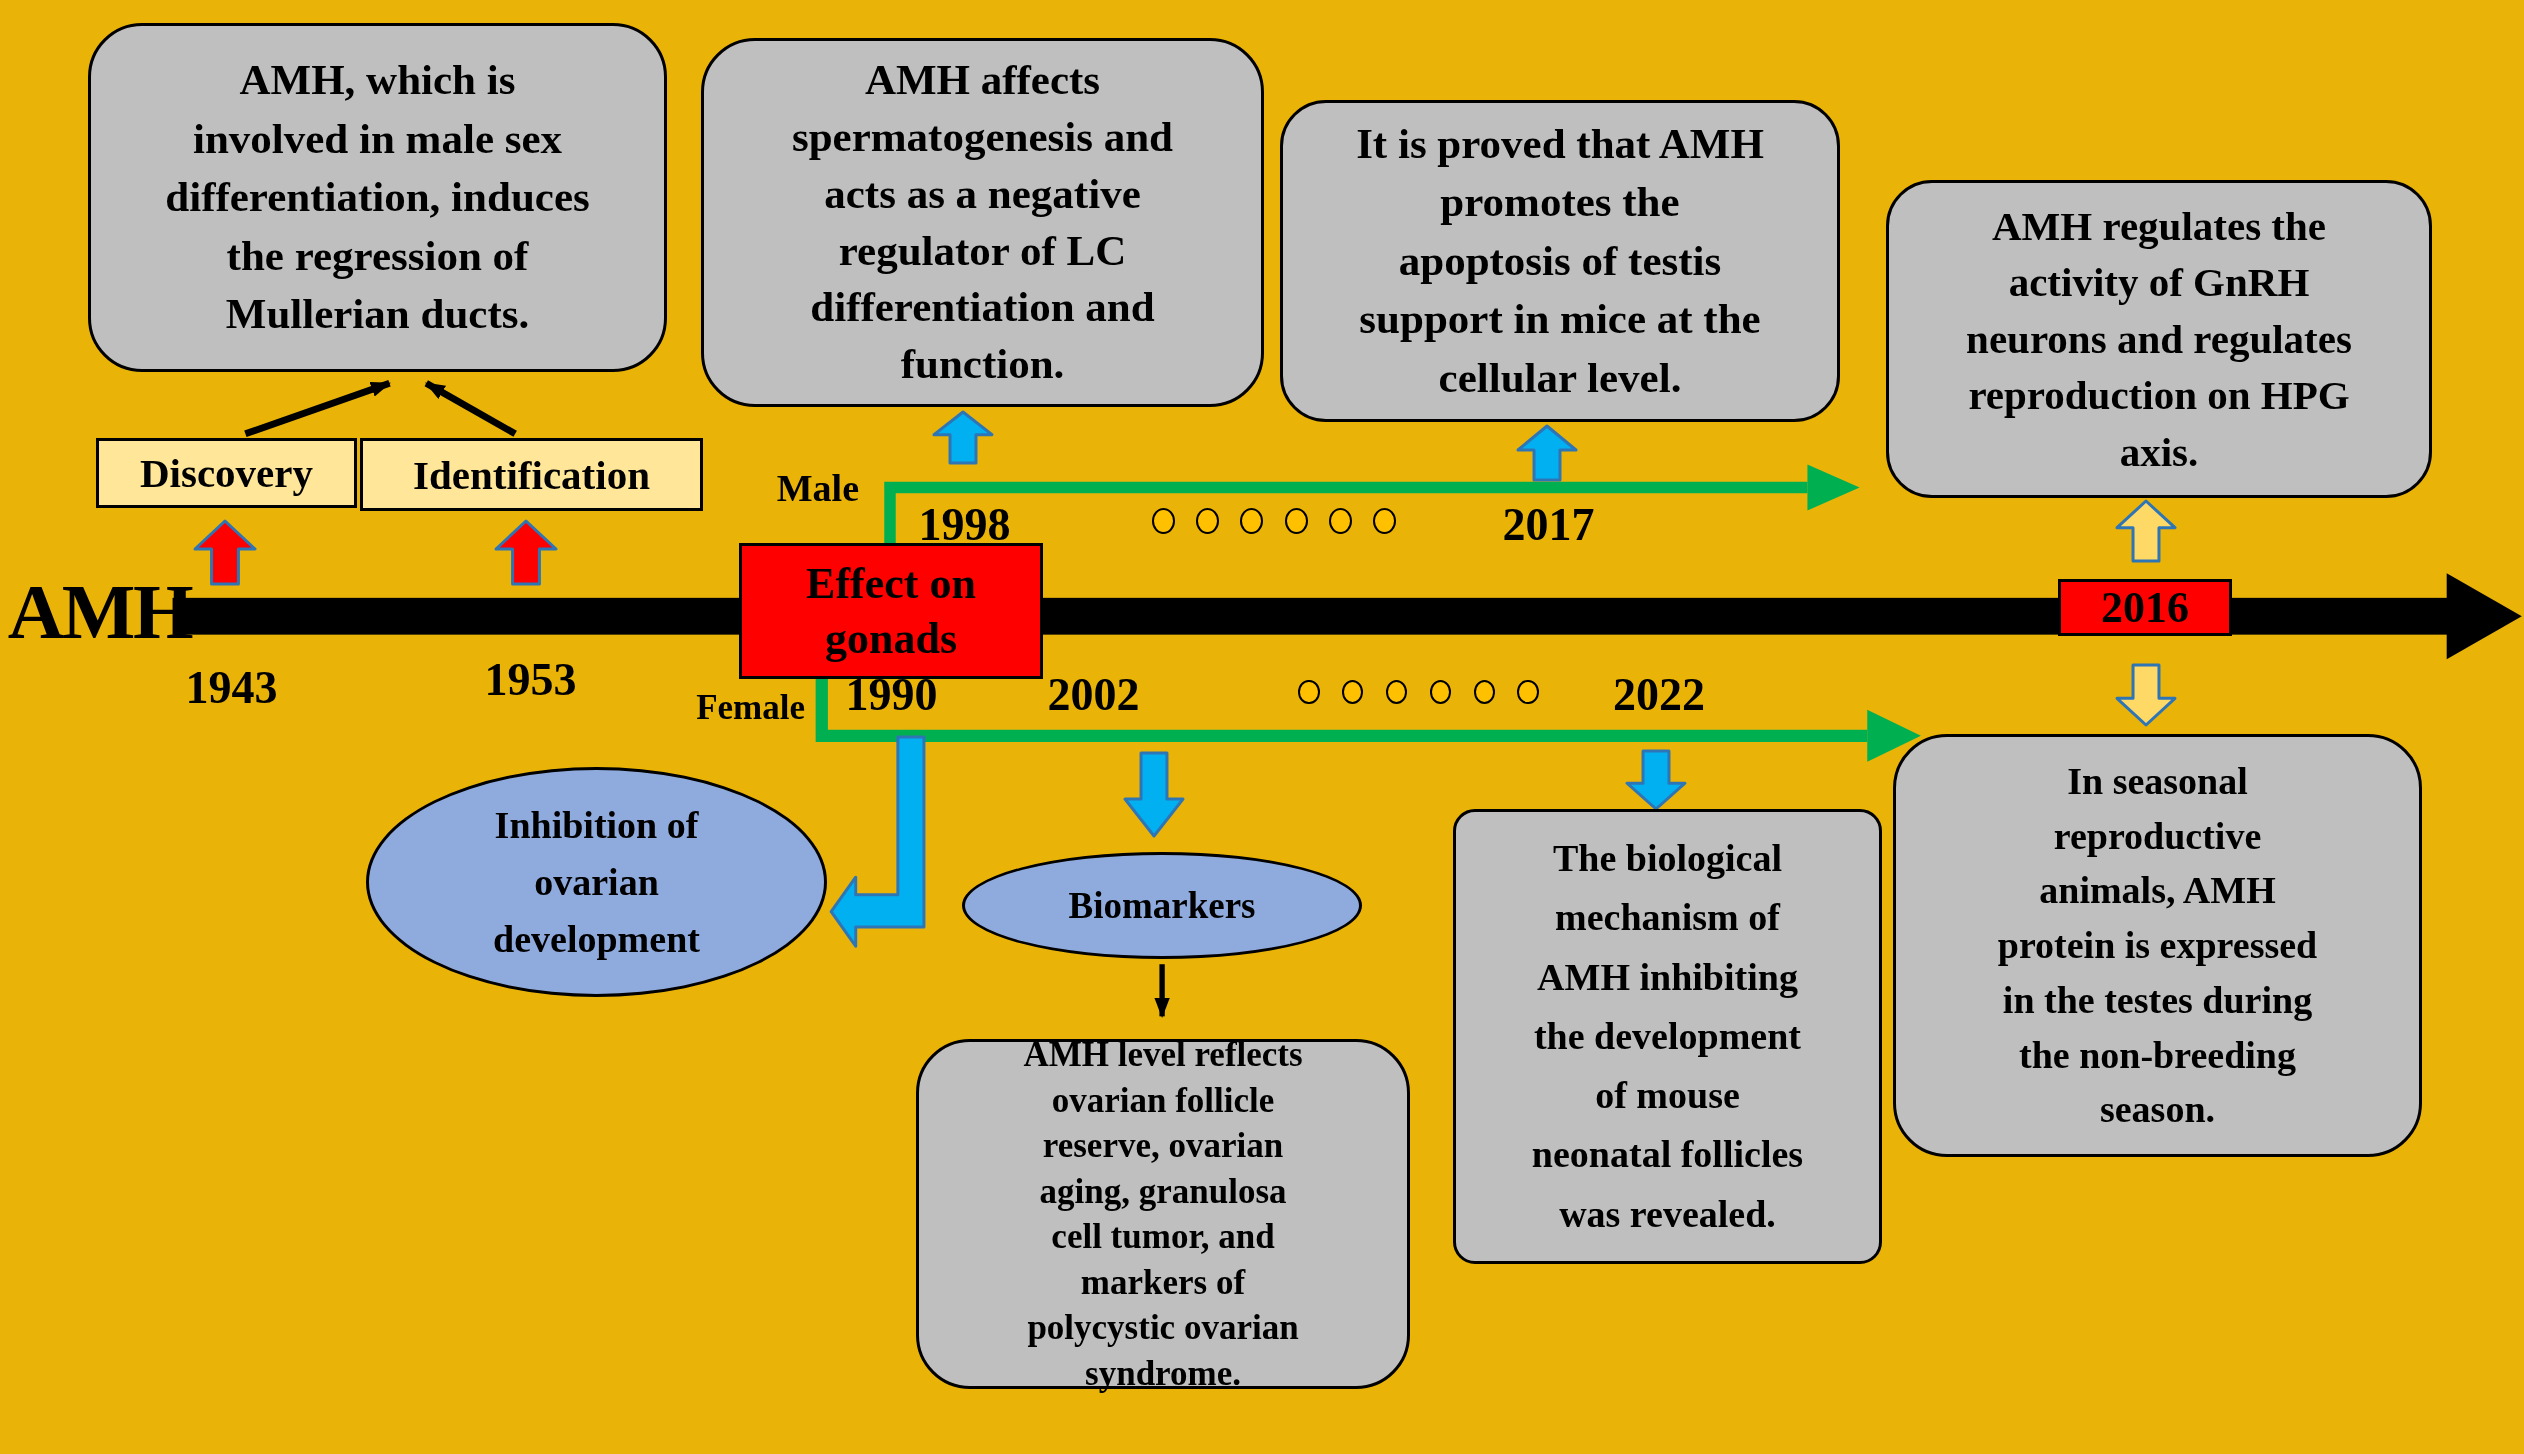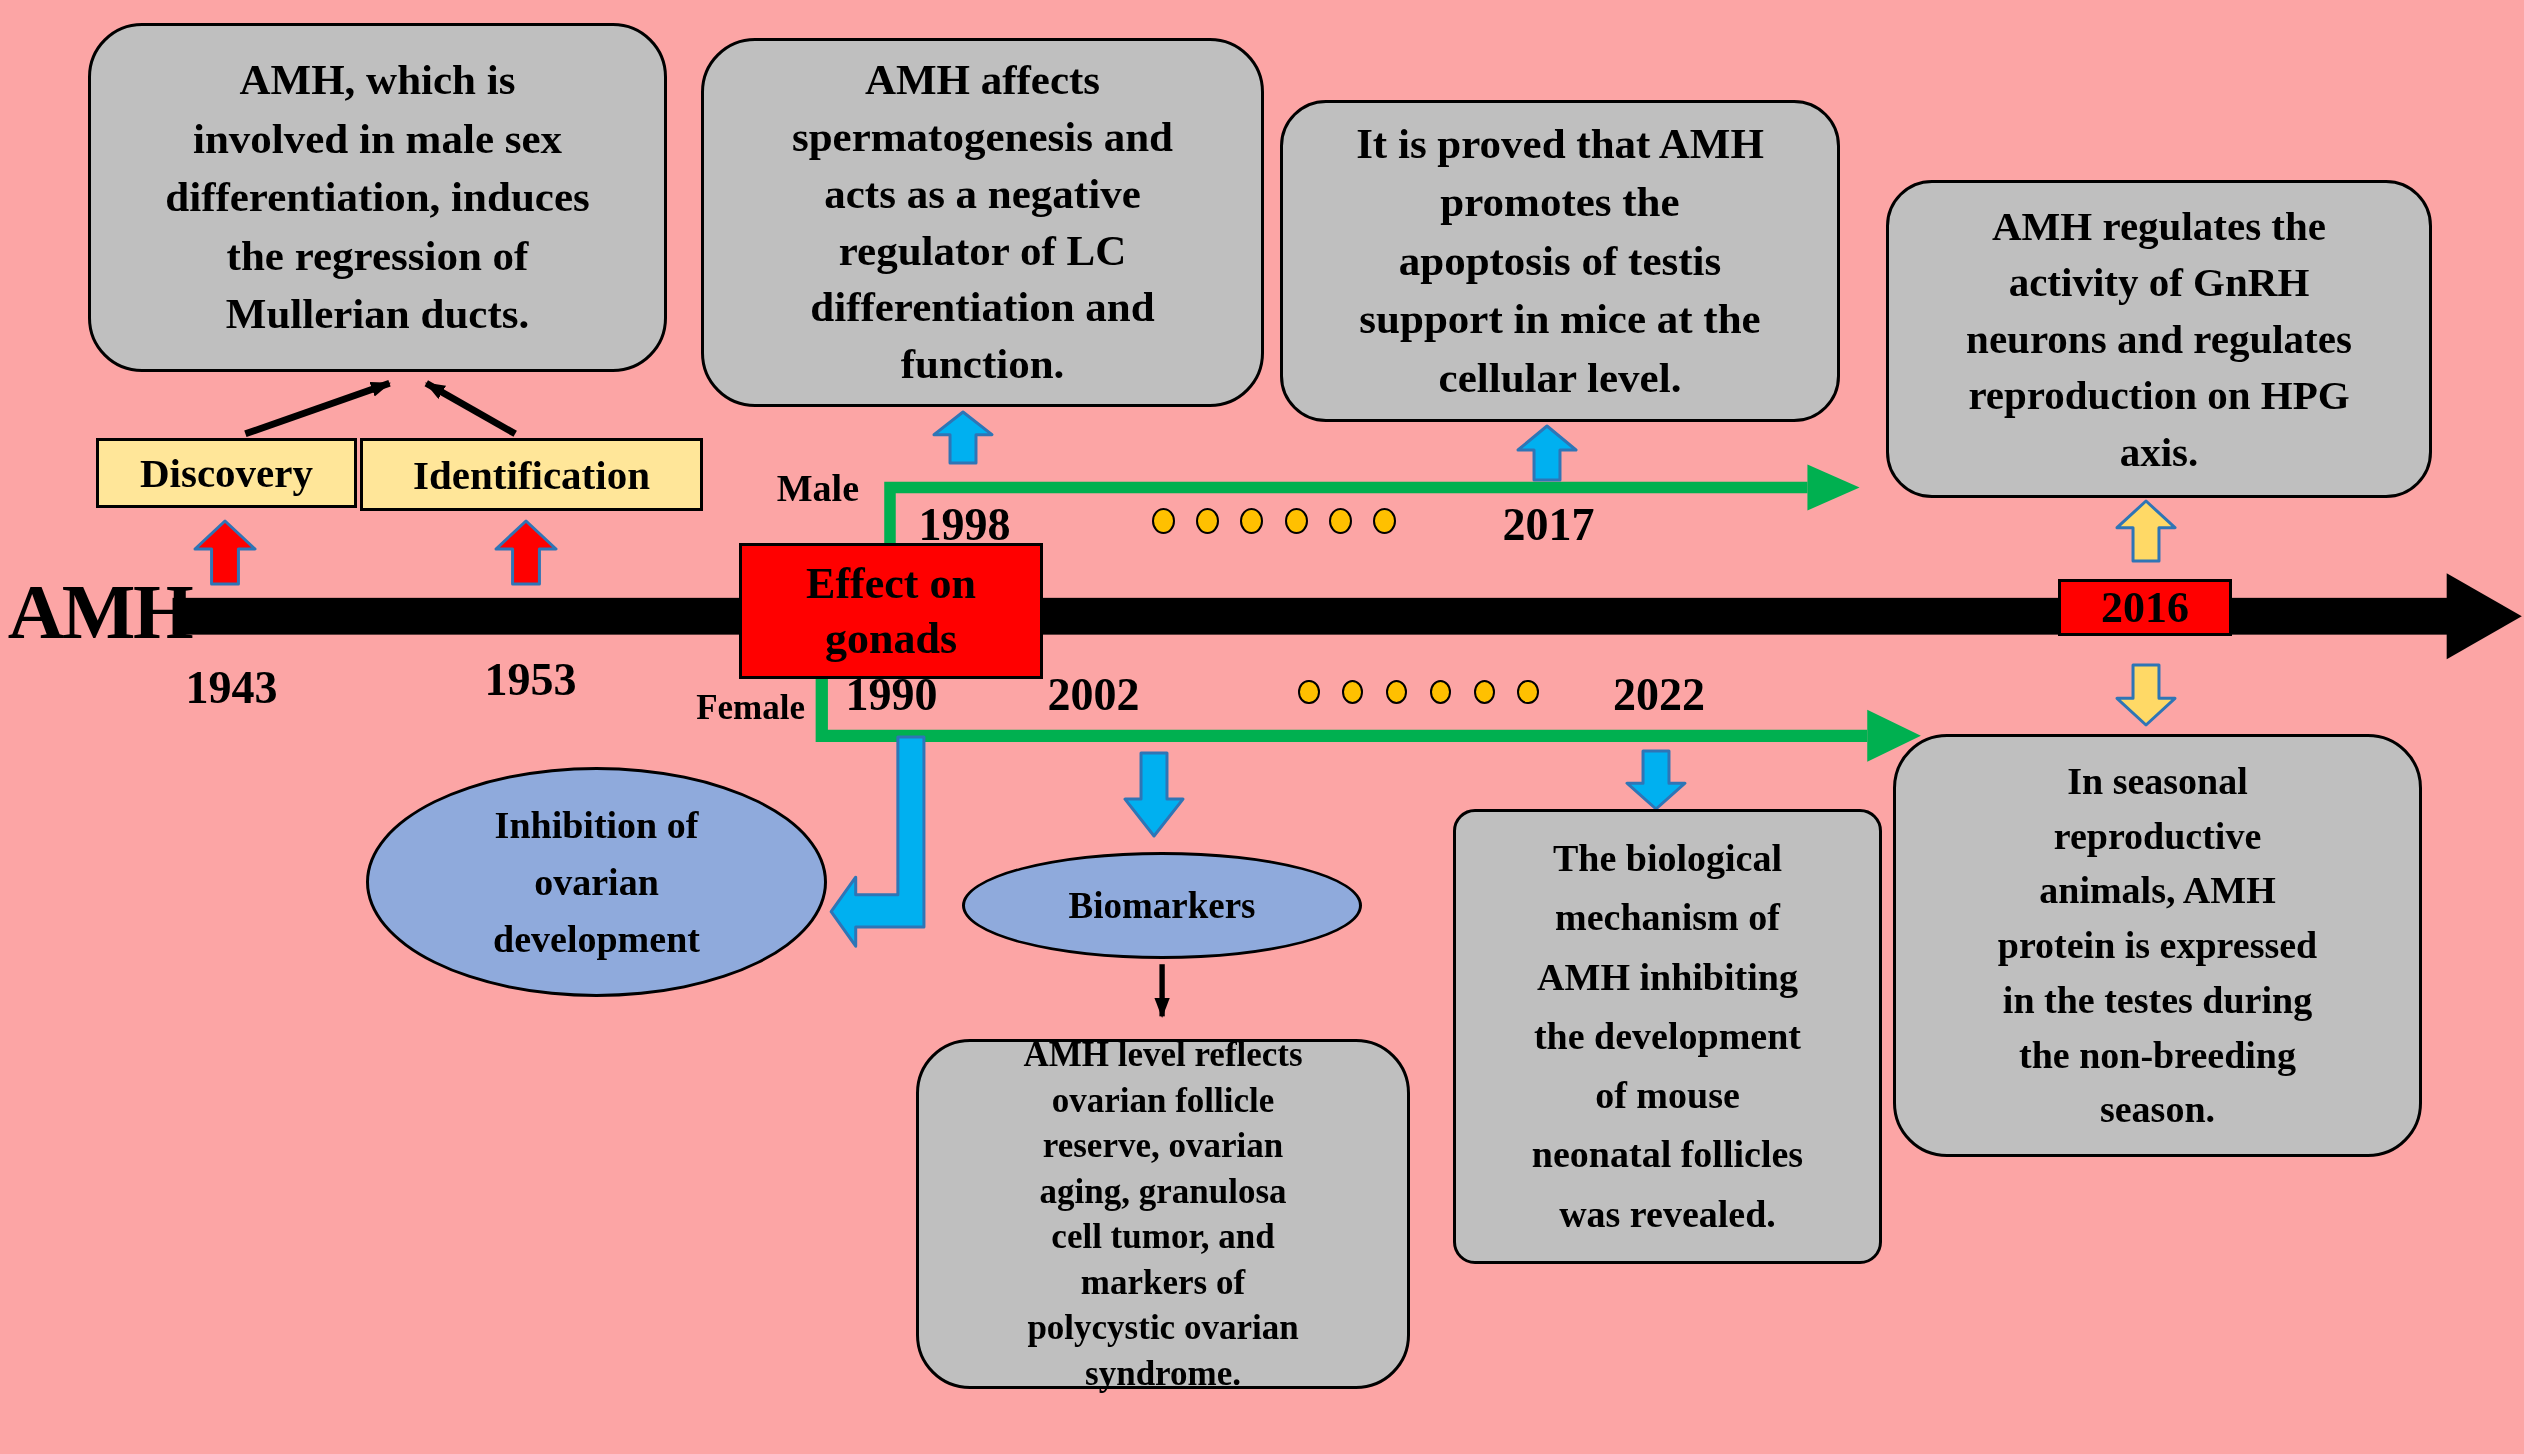--- a/index.html
+++ b/index.html
@@ -1,17 +1,17 @@
 <!DOCTYPE html>
 <html style="--ink: #000000; --green: #00B050; --blue: #00B0F0; --blue-dark: #2E75B6; --yellow: #FFD966; --red: #FF0000; --gray-box: #BFBFBF; --tan: #FFE699; --ellipse-blue: #8FAADC; --dot: #FFC000;font-size:12.3px"><head>
 <meta charset="utf-8">
 <style>
   html,body{margin:0;padding:0;background:#ffffff;}
   .canvas{
-    position:relative;width:2525px;height:1454px;background:#fca5a5;overflow:hidden;
+    position:relative;width:2525px;height:1454px;background:#eab308;overflow:hidden;
     font-family:"Liberation Serif","DejaVu Serif",serif;font-weight:700;color:var(--ink,#000);
   }
   .note{
     position:absolute;background:var(--gray-box);border:3.8px solid var(--ink);
     display:flex;align-items:center;justify-content:center;text-align:center;
     white-space:pre-line;box-sizing:border-box;z-index:3;
   }
   .tanbox{
     position:absolute;background:var(--tan);border:3.1px solid var(--ink);
     display:flex;align-items:center;justify-content:center;text-align:center;

